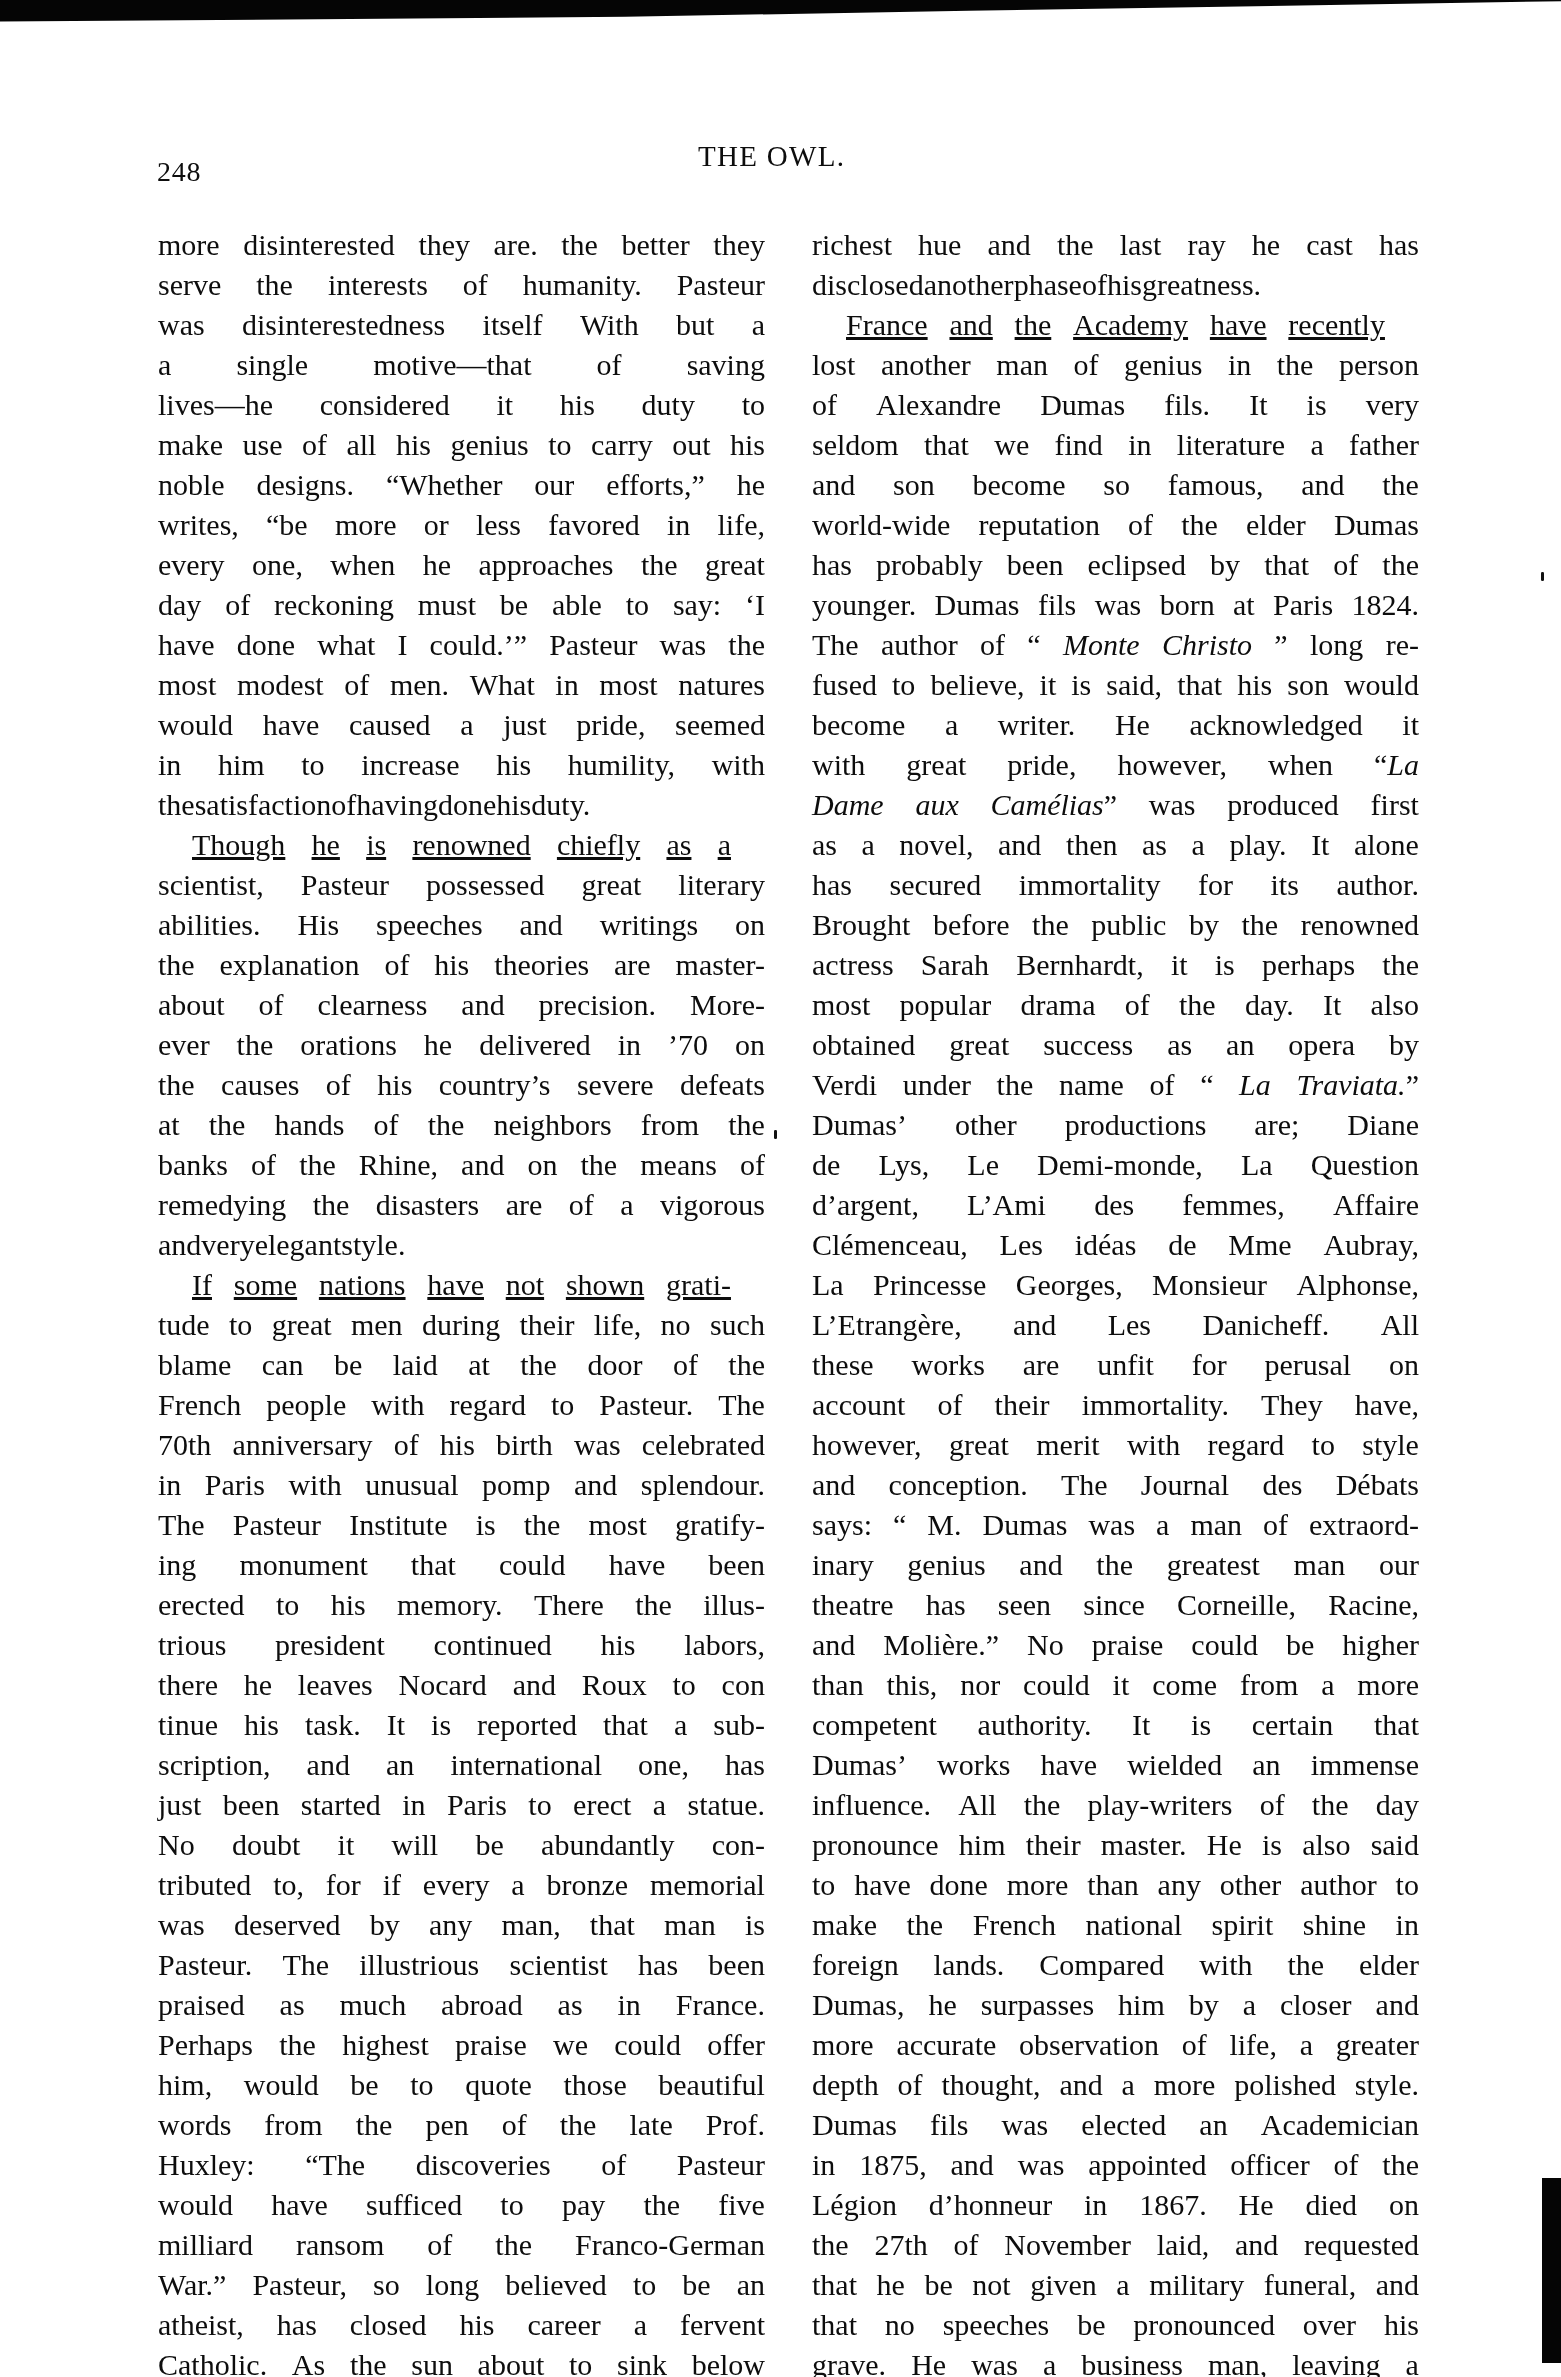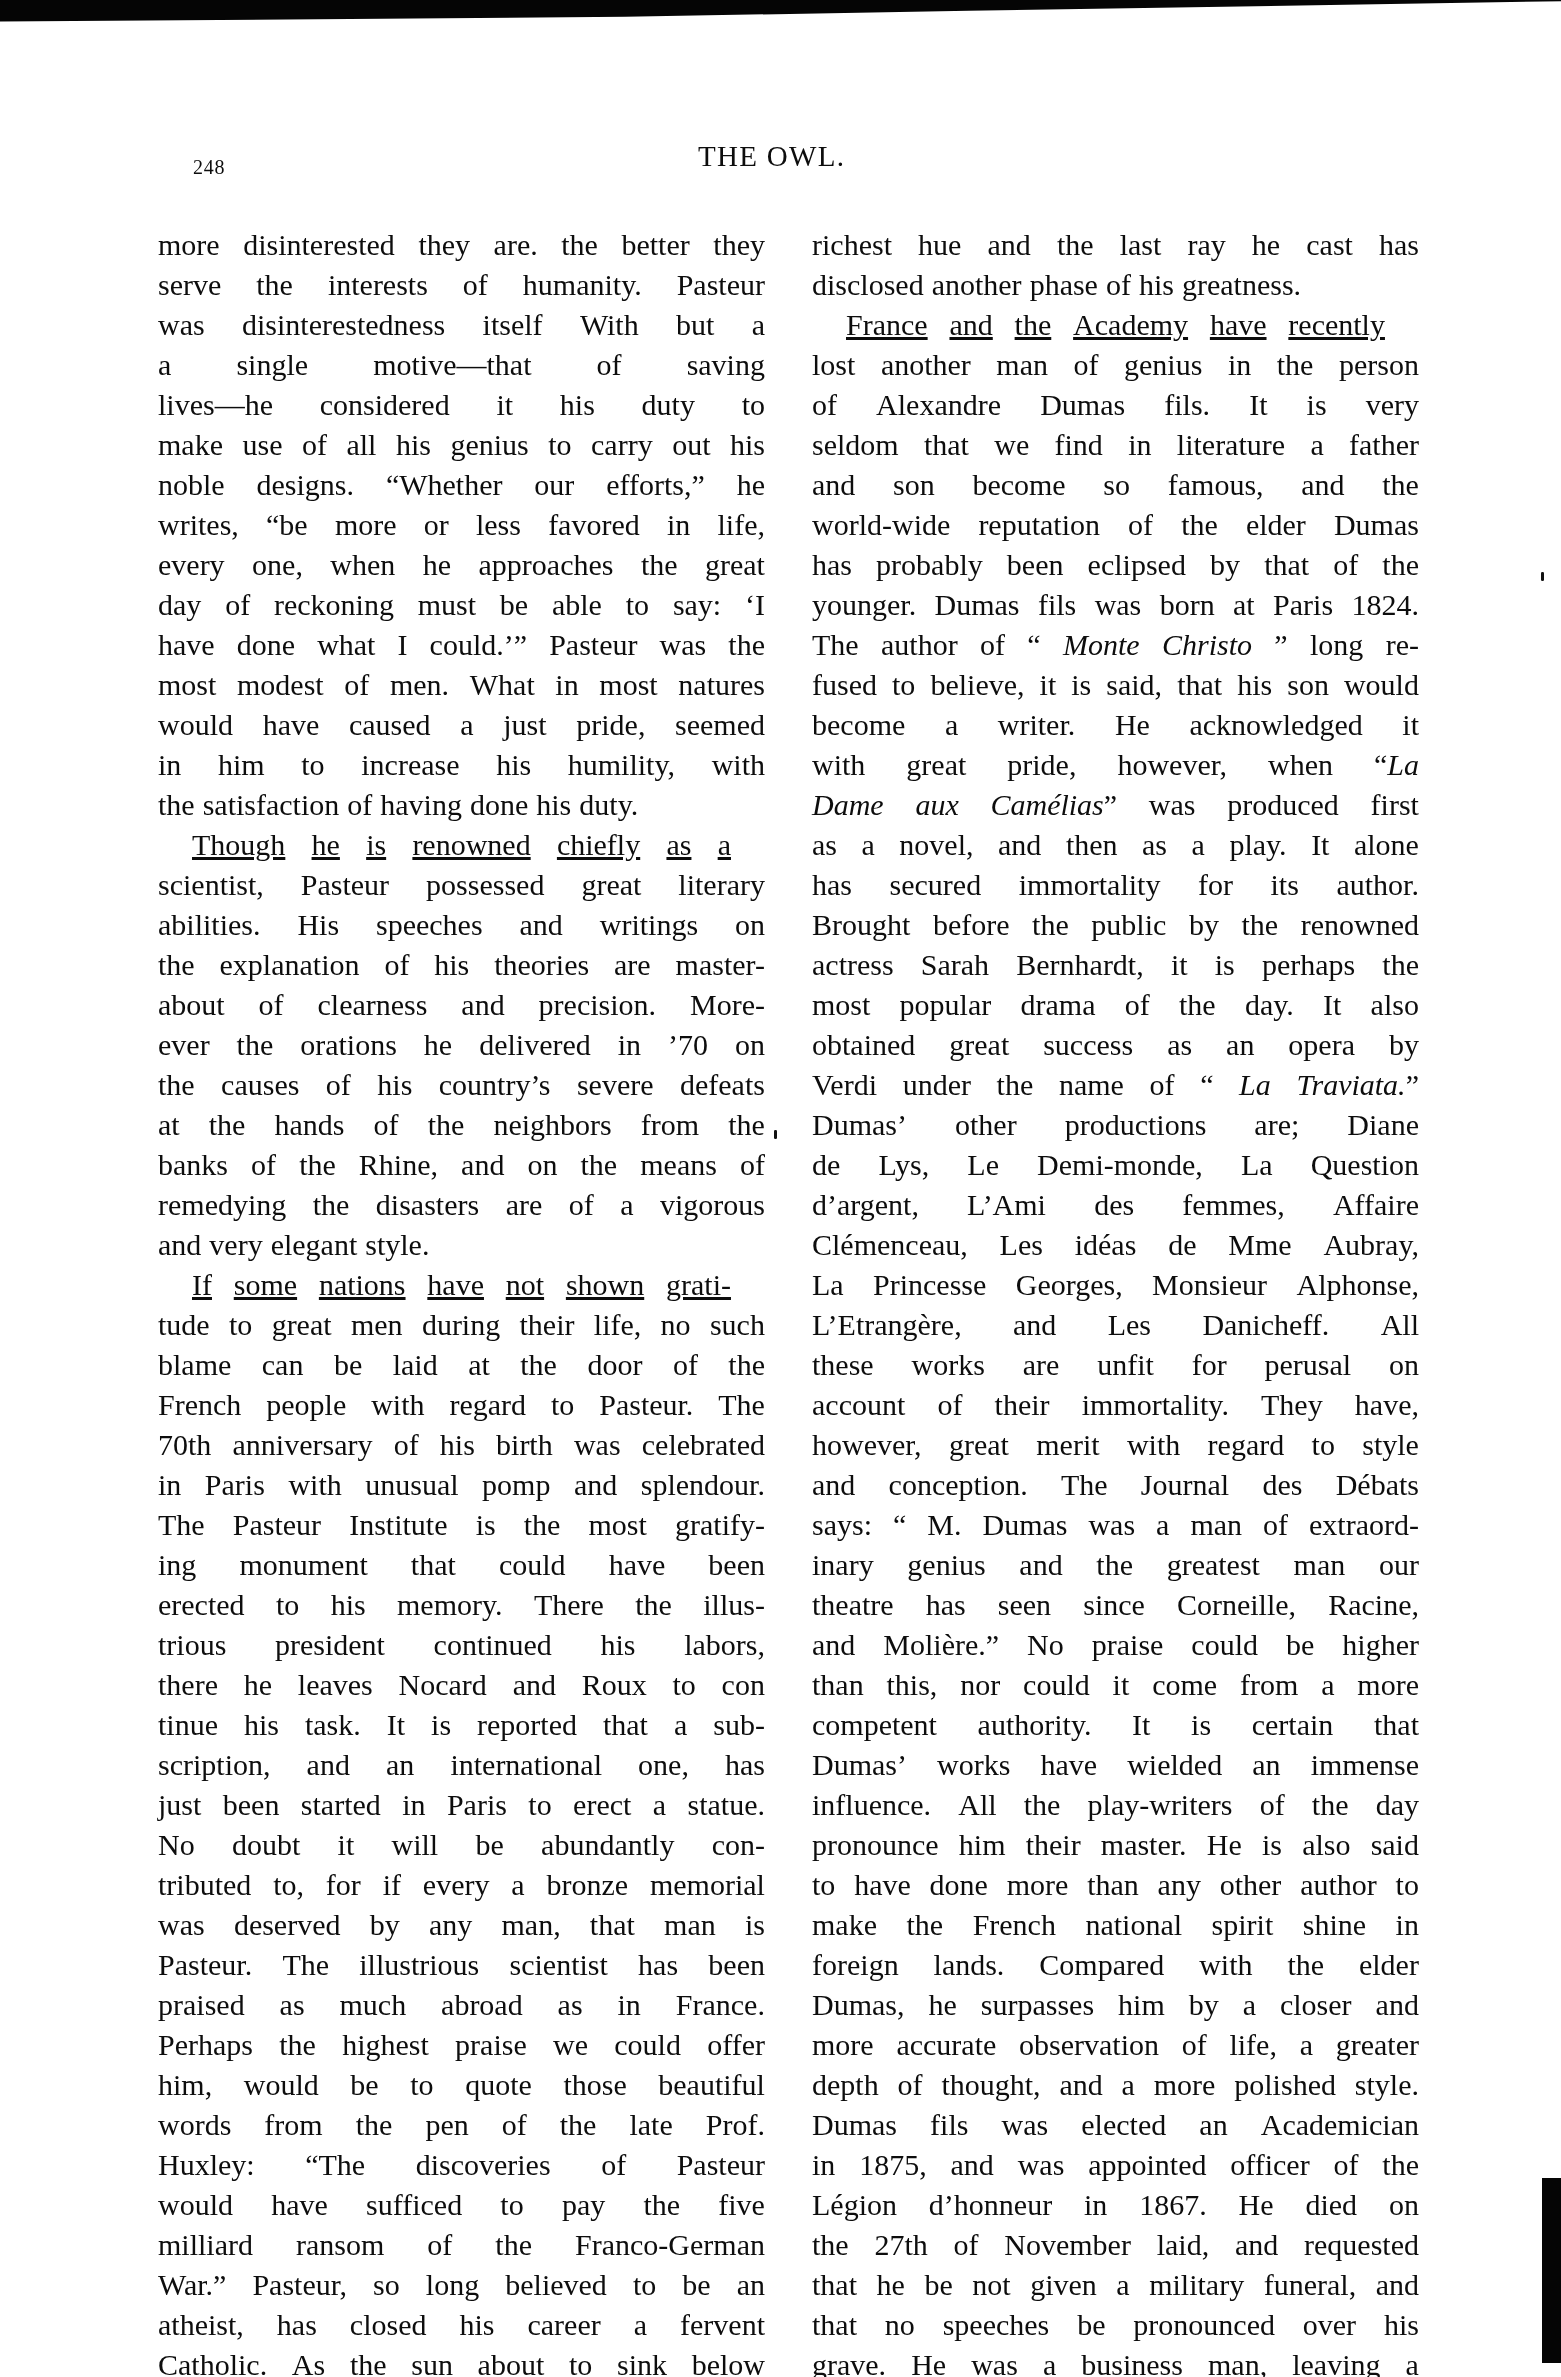--- a/index.html
+++ b/index.html
@@ -11,39 +11,39 @@
     position: absolute; left: 0; top: 0; width: 1562px; height: 24px;
     background: #050505;
     clip-path: polygon(0 90%, 40% 70%, 62% 45%, 100% 5%, 100% 0, 0 0);
   }
   .scan-band-right {
     position: absolute; right: 0; top: 2178px; width: 20px; height: 185px;
     background: #050505;
   }
   .page-number {
     position: absolute; left: 157px; top: 156px;
-    font-size: 20px; letter-spacing: 0.7px; margin-left: 36px;
+    font-size: 28px; letter-spacing: 0.7px;
   }
   .running-head {
     position: absolute; left: 698px; top: 140px;
     font-size: 29px; letter-spacing: 1.3px;
   }
   .column {
     position: absolute; top: 225px; width: 607px;
     font-size: 30px; line-height: 40px; text-align: justify;
     hyphens: manual;
   }
   .col-left { left: 158px; }
   .col-right { left: 812px; }
   .line { display: block; text-align: justify; text-align-last: justify; white-space: nowrap; height: 40px; overflow: visible; }
   .line.last { text-align-last: left; }
   .line.indent { padding-left: 34px; }
   .line span.word-row { display: flex; justify-content: space-between; width: 100%; }
   .line.indent span.word-row { width: calc(100% - 34px); text-decoration: underline; }
-  .line.last span.word-row { justify-content: flex-start; gap: 8px; }
+  .line.last span.word-row { justify-content: flex-start; gap: 0; }
   i { font-style: italic; }
   .margin-mark {
     position: absolute; width: 3.3px; height: 9.2px; background: #111; border-radius: 1.3px;
   }
 </style>
 </head>
 <body>
 
 <div class="scan-band-top"></div>
 <div class="scan-band-right"></div>

